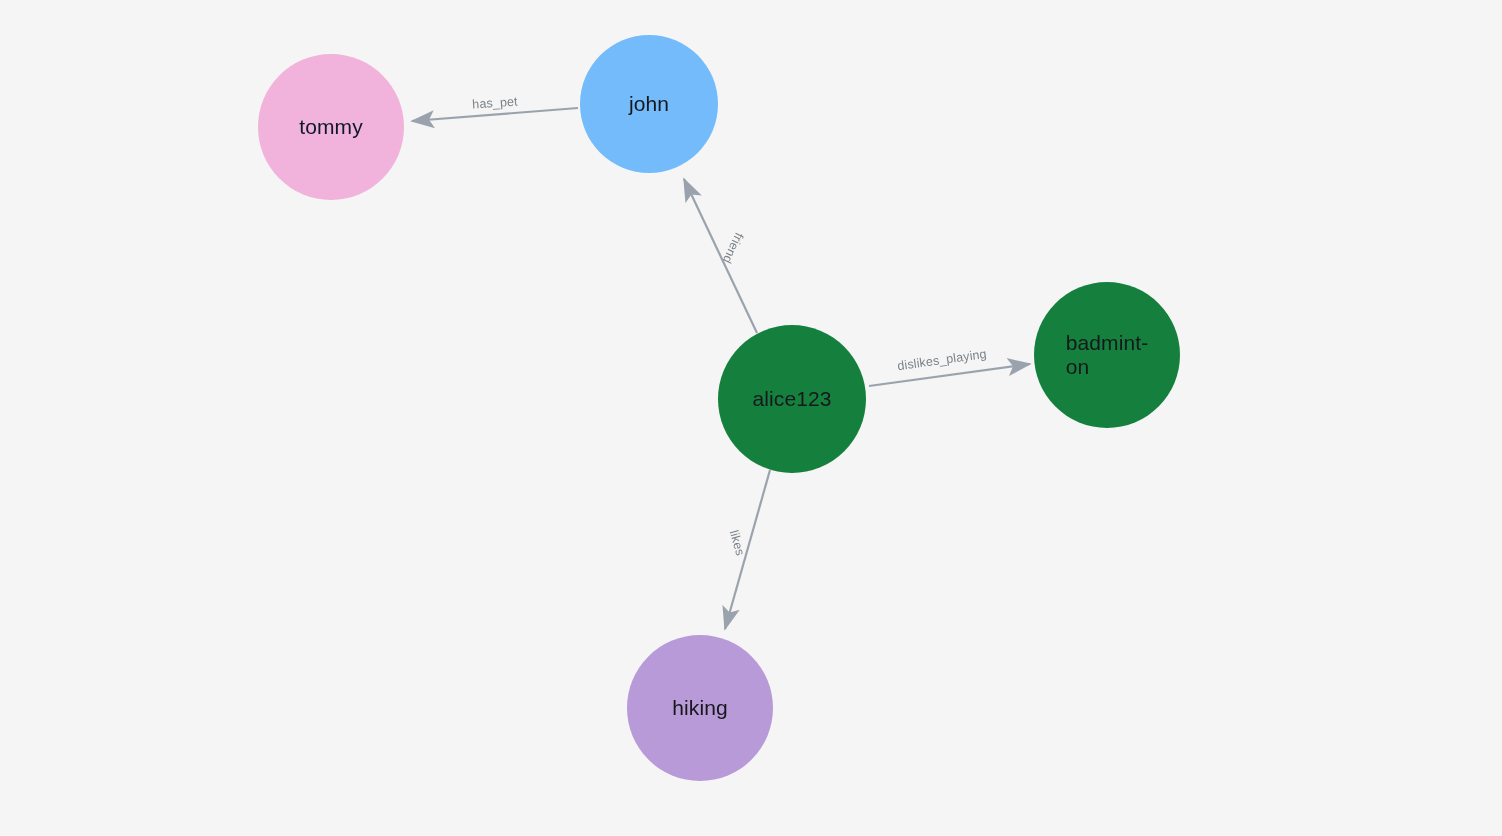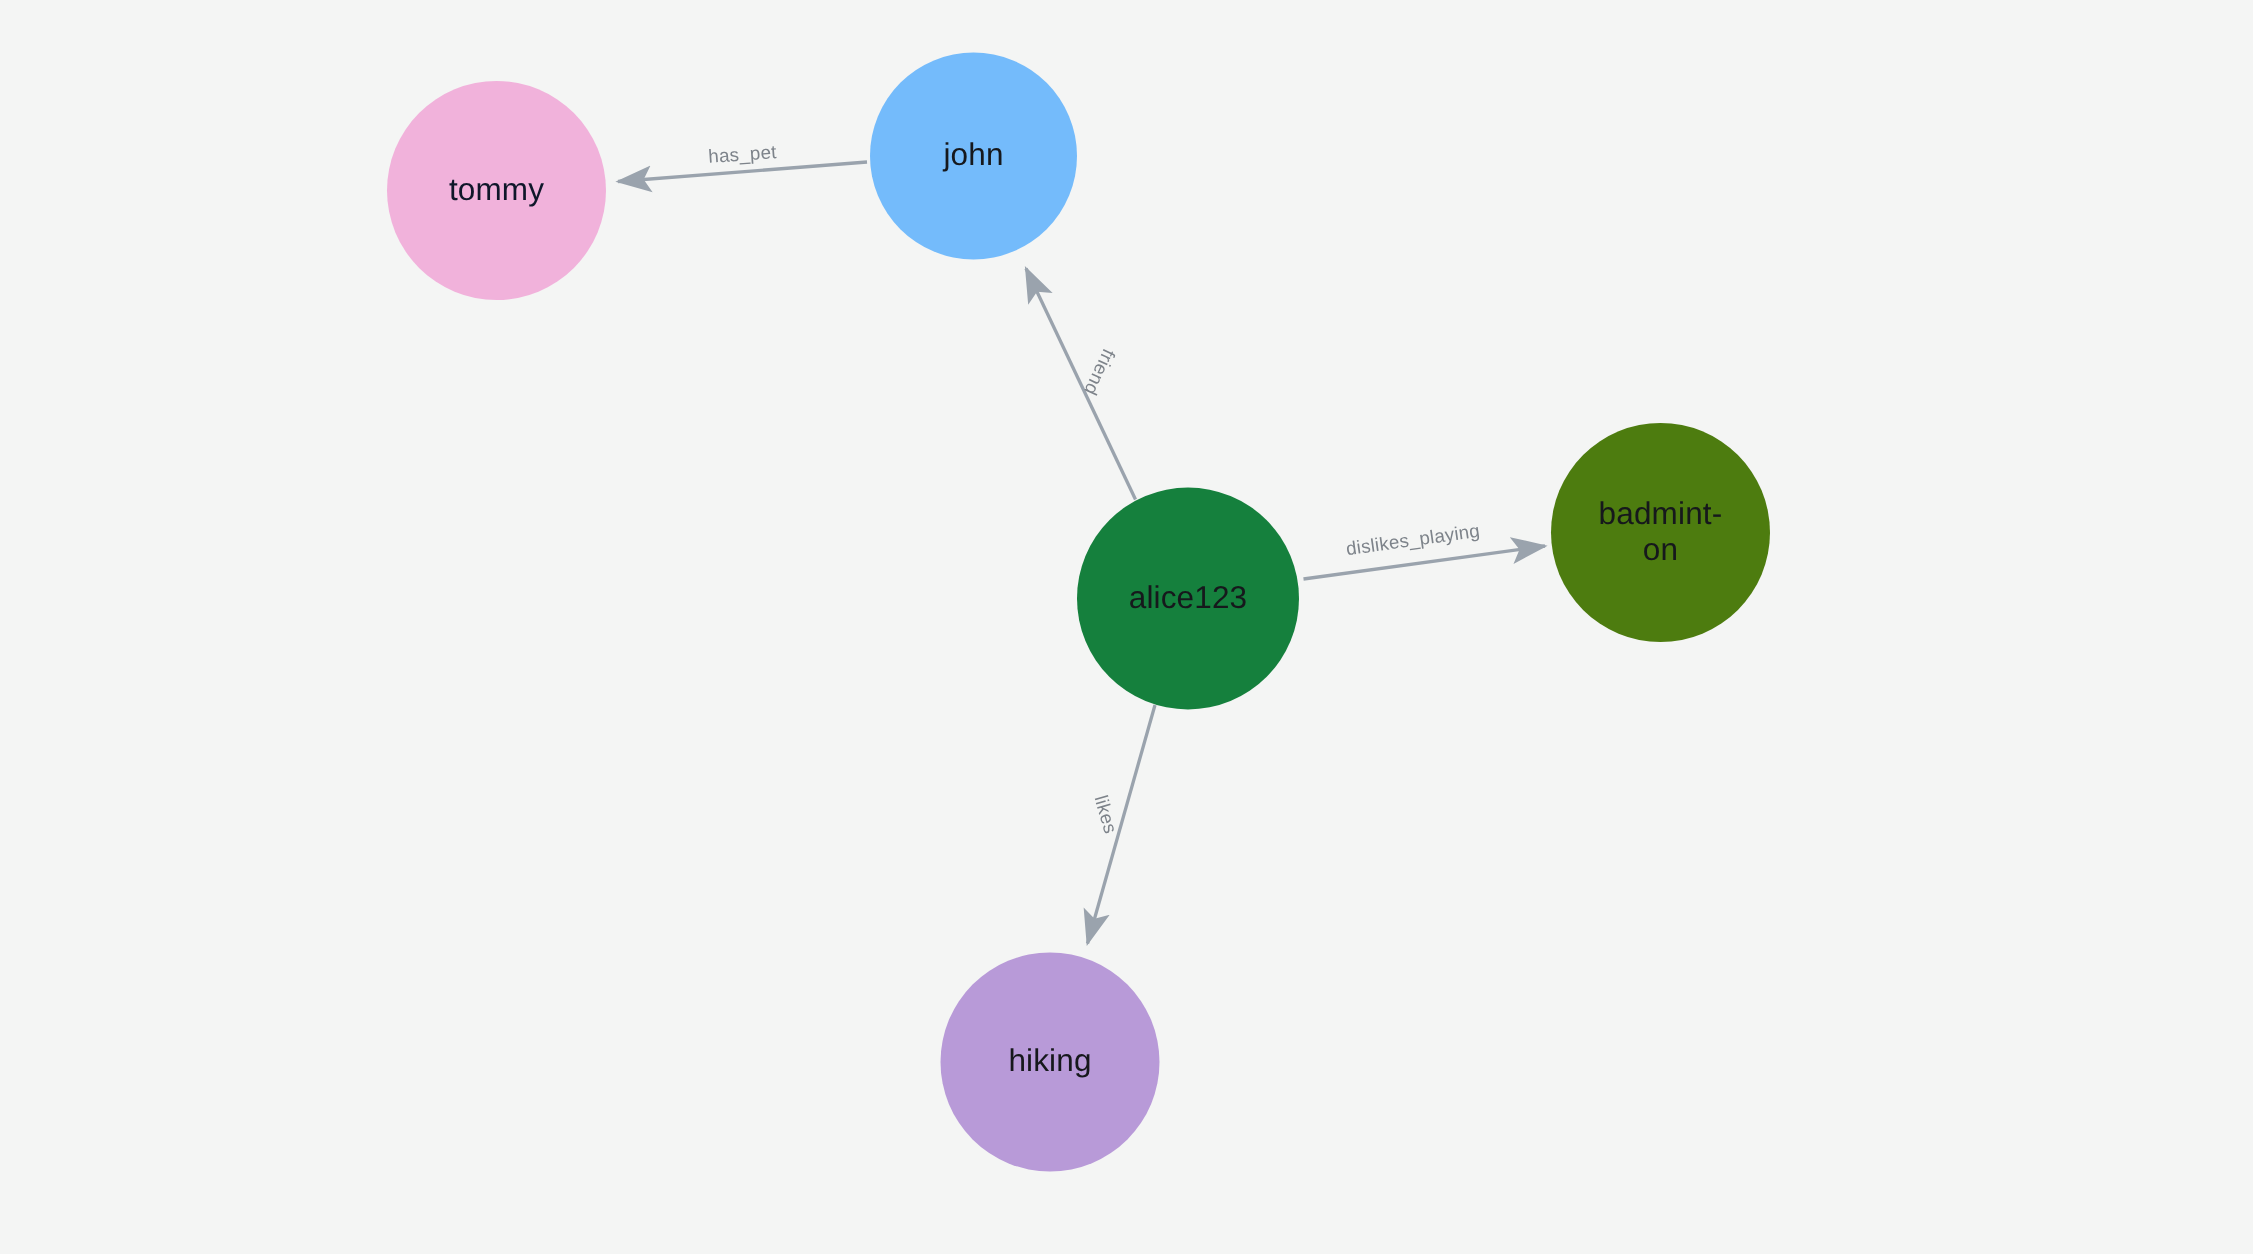--- a/index.html
+++ b/index.html
@@ -34,21 +34,21 @@
     display: flex;
     align-items: center;
     justify-content: center;
     box-sizing: border-box;
     cursor: pointer;
   }
   .node-label {
     color: #16181c;
     font-size: 21px;
     line-height: 1.12;
-    text-align: center;
+    text-align: left;
     letter-spacing: 0.1px;
     white-space: pre-line;
     pointer-events: none;
     user-select: none;
   }
   .edge-label {
     position: absolute;
     color: #7d838a;
     font-size: 12.5px;
     letter-spacing: 0.15px;
@@ -87,21 +87,21 @@
   <div id="node-layer">
       <div class="node" style="left: 258px; top: 54px; width: 146px; height: 146px; background: rgb(241, 178, 219);">
         <span class="node-label" style="color: #0f172a;">tommy</span>
       </div>
       <div class="node" style="left: 580px; top: 35px; width: 138px; height: 138px; background: rgb(116, 187, 251);">
         <span class="node-label" style="color: rgb(22, 24, 28);">john</span>
       </div>
       <div class="node" style="left: 718px; top: 325px; width: 148px; height: 148px; background: #15803d;">
         <span class="node-label" style="color: rgb(22, 24, 28);">alice123</span>
       </div>
-      <div class="node" style="left: 1034px; top: 282px; width: 146px; height: 146px; background: #4d7c0f;">
+      <div class="node" style="left: 1034px; top: 282px; width: 146px; height: 146px; background: #15803d;">
         <span class="node-label" style="color: rgb(22, 24, 28);">badmint-
 on</span>
       </div>
       <div class="node" style="left: 627px; top: 635px; width: 146px; height: 146px; background: rgb(184, 154, 216);">
         <span class="node-label" style="color: rgb(22, 24, 28);">hiking</span>
       </div>
     </div>
 
 </div>
 

